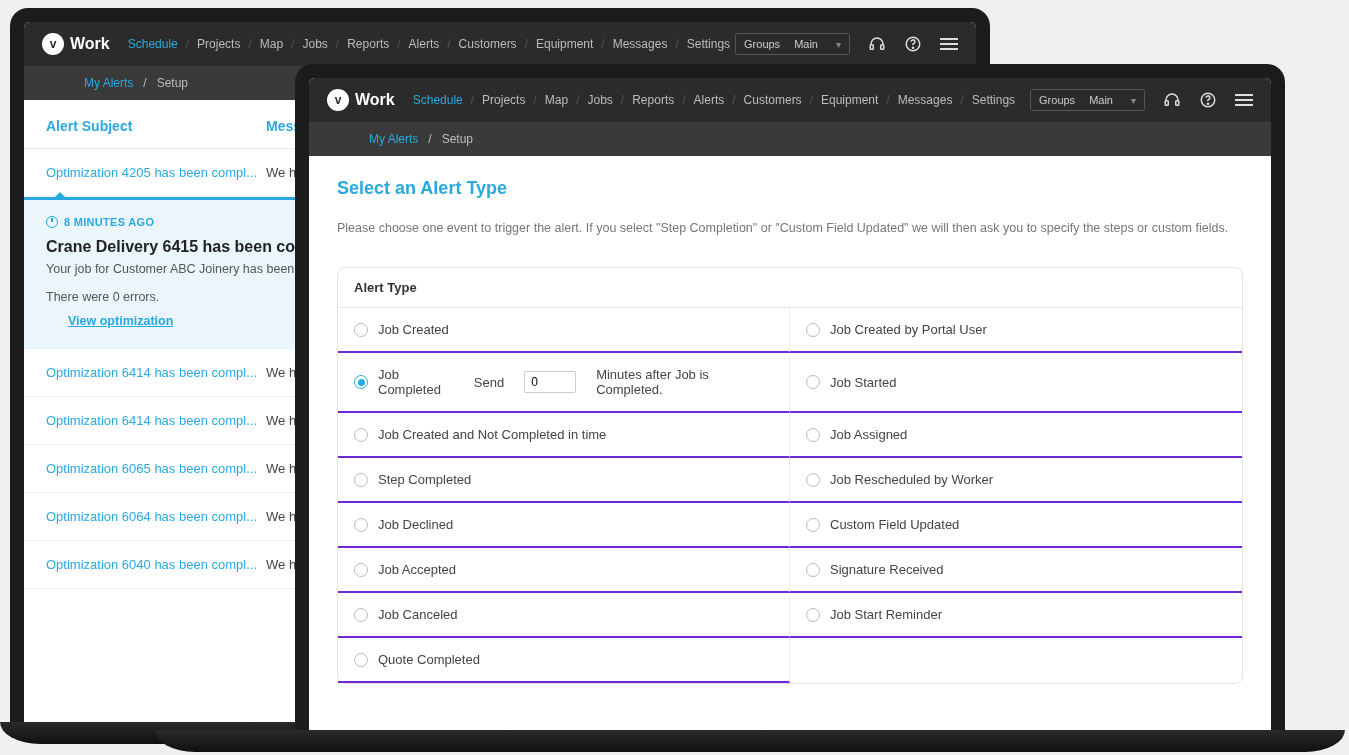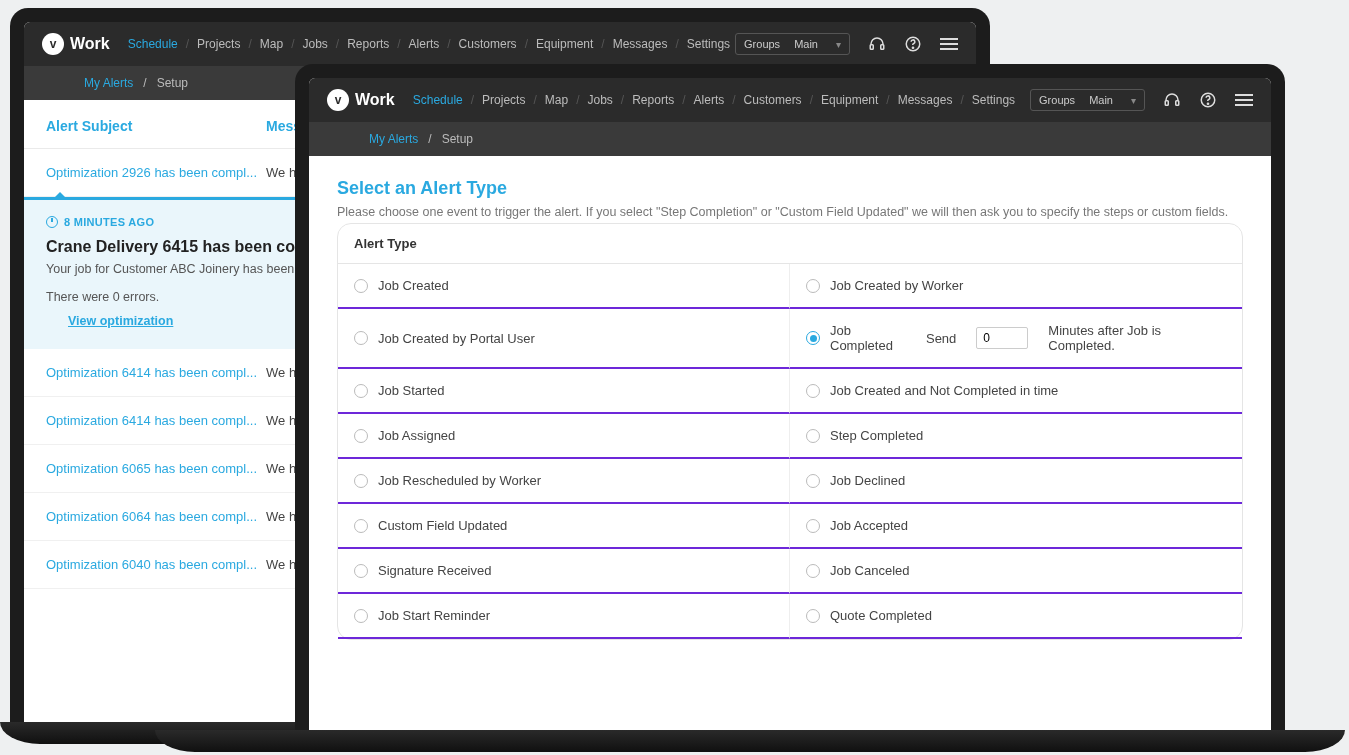--- a/index.html
+++ b/index.html
@@ -118,23 +118,23 @@
   .time-row { display:flex; align-items:center; gap:6px; color:#2aa9e0; font-size:11px; font-weight:700; letter-spacing:.3px; }
   .clock-icon { width:12px;height:12px;border:1.5px solid #2aa9e0;border-radius:50%;position:relative; }
   .clock-icon::after{content:"";position:absolute;width:1.5px;height:4px;background:#2aa9e0;left:4px;top:1px;}
   .alert-title { font-size:16px; font-weight:700; color:#222; margin-top:10px; }
   .alert-desc { font-size:12.5px; color:#555; margin-top:6px; }
   .alert-err { font-size:12.5px; color:#555; margin-top:14px; }
   .alert-link { font-size:12.5px; color:#2aa9e0; font-weight:700; text-decoration:underline; margin-top:10px; display:inline-block; cursor:pointer;margin-left:22px; }
   
   .page-pad { padding: 22px 28px; }
   .page-title { color:#2aa9e0; font-size:18px; font-weight:700; }
-  .page-sub { color:#777; font-size:12.5px; margin-top:6px; }
+  .page-sub { color:#777; font-size:12.5px; margin-top:22px; }
   .card {
-    border:1px solid #e5e5e5; border-radius:14px; margin-top:4px;
+    border:1px solid #e5e5e5; border-radius:8px; margin-top:32px;
   }
   .card-h { padding:12px 16px; border-bottom:1px solid #e5e5e5; font-weight:700; font-size:13px; color:#333; }
   .type-grid { display:grid; grid-template-columns: 1fr 1fr; }
   .type-cell {
     border-bottom:2px solid #6d28d9; padding:14px 16px;
     display:flex; align-items:center; gap:10px; font-size:13px; color:#444;
   }
   .type-cell:nth-child(2n+1){ border-right:1px solid #eee; }
   .radio {
     width:14px;height:14px;border:1.5px solid #bbb;border-radius:50%;
@@ -219,21 +219,21 @@
       <span class="crumb-active">My Alerts</span>
       <span>/</span>
       <span>Setup</span>
     </div>
     <div class="content">
       <div class="alerts-header">
         <div class="col-subject">Alert Subject</div>
         <div>Messa</div>
       </div>
       <div class="alerts-row">
-        <div class="subj">Optimization 2926 has been compl...</div>
+        <div class="subj">Optimization 4205 has been compl...</div>
         <div class="msg">We ha</div>
       </div>
       <div class="highlight-box">
         <div class="time-row">
           <span class="clock-icon"></span>
           <span>8 MINUTES AGO</span>
         </div>
         <div class="alert-title">Crane Delivery 6415 has been comple</div>
         <div class="alert-desc">Your job for Customer ABC Joinery has been succ</div>
         <div class="alert-err">There were 0 errors.</div>
@@ -331,24 +331,20 @@
       <div class="page-sub">Please choose one event to trigger the alert. If you select "Step Completion" or "Custom Field Updated" we will then ask you to specify the steps or custom fields.</div>
       <div class="card">
         <div class="card-h">Alert Type</div>
         <div class="type-grid" id="type-grid">
             <div class="type-cell">
               <span class="radio"></span>
               <span>Job Created</span>
             </div>
             <div class="type-cell">
               <span class="radio"></span>
-              <span>Job Created by Worker</span>
-            </div>
-            <div class="type-cell">
-              <span class="radio"></span>
               <span>Job Created by Portal User</span>
             </div>
             <div class="type-cell">
               <span class="radio checked"></span>
               <span>Job Completed</span>
               <span class="send-frag">
                 <span>Send</span>
                 <input value="0" style="">
                 <span>Minutes after Job is Completed.</span>
               </span>

